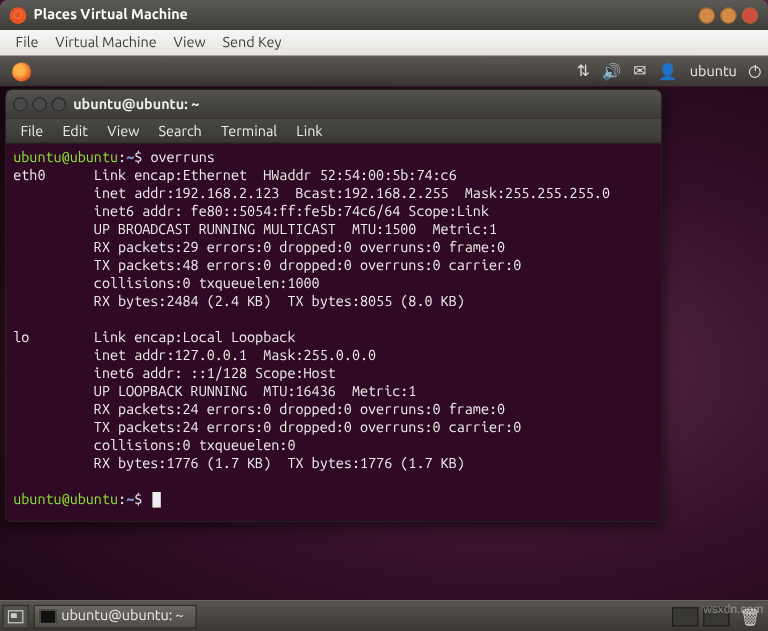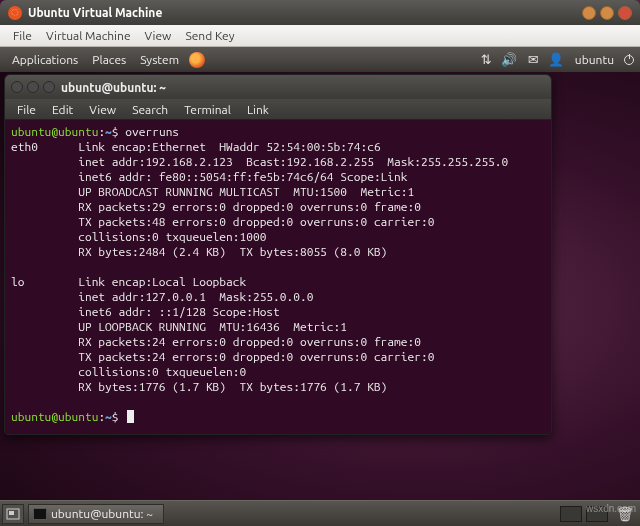--- a/index.html
+++ b/index.html
@@ -155,41 +155,36 @@
       position:absolute; right:4px; bottom:12px;
       font-size:10px; color:rgba(255,255,255,.4);
       font-family:sans-serif;
     }
   </style>
 </head>
 <body>
 
 <div class="vm-titlebar">
   <span class="ubuntu-logo">◌</span>
-  <span class="vm-title">Ubuntu Virtual Machine</span>
+  <span class="vm-title">Places Virtual Machine</span>
   <div class="vm-controls">
     <div class="vm-btn"></div>
     <div class="vm-btn"></div>
     <div class="vm-btn close"></div>
   </div>
 </div>
 
 <div class="vm-menubar">
   <span>File</span>
   <span>Virtual Machine</span>
   <span>View</span>
   <span>Send Key</span>
 </div>
 
 <div class="gnome-panel">
-  <div class="menus">
-    <span>Applications</span>
-    <span>Places</span>
-    <span>System</span>
-  </div>
   <div class="ff-icon"></div>
   <div class="spacer"></div>
   <div class="tray">
     <span class="ico">⇅</span>
     <span class="ico">🔊</span>
     <span class="ico">✉</span>
     <span class="ico">👤</span>
     <span>ubuntu</span>
     <span class="power"></span>
   </div>

